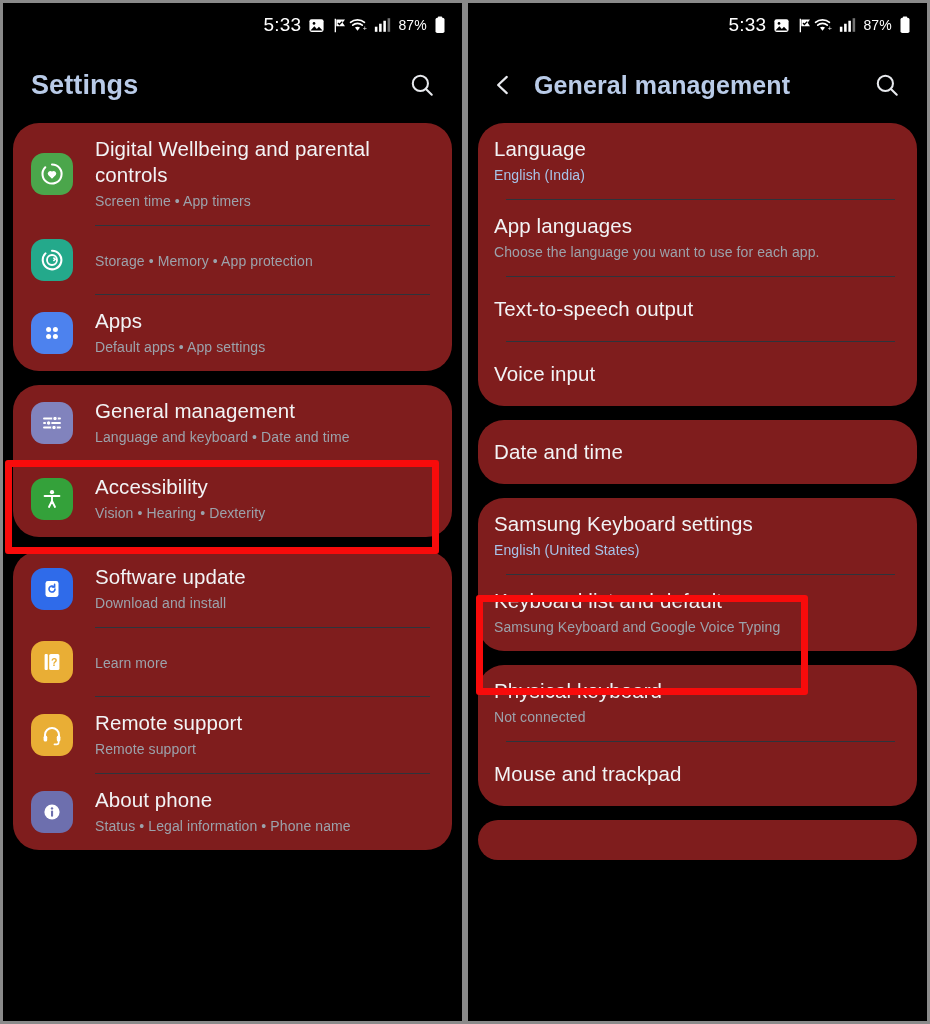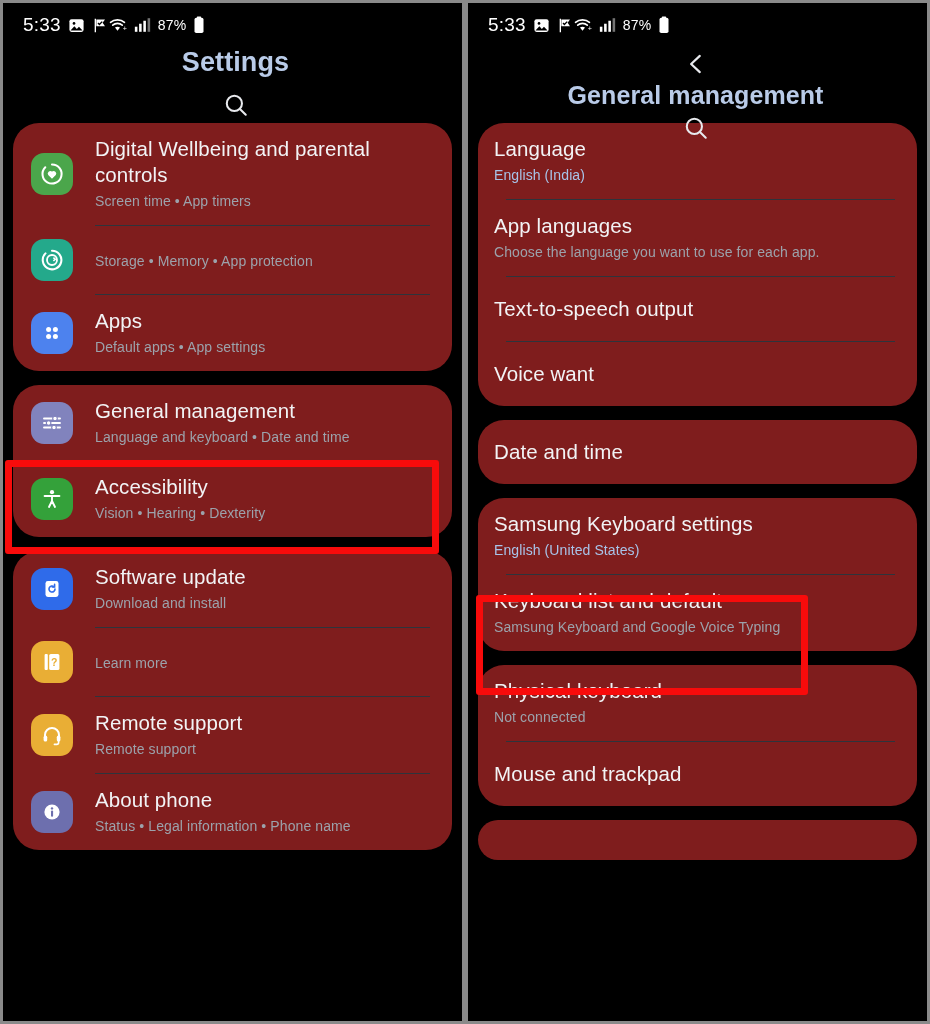--- a/index.html
+++ b/index.html
@@ -23,36 +23,36 @@
     overflow: hidden;
   }
   .phone.left  { margin-left: 3px; margin-right: 3px; }
   .phone.right { margin-left: 3px; margin-right: 3px; }
 
   
   .statusbar {
     height: 44px;
     display: flex;
     align-items: center;
-    justify-content: flex-start;
+    justify-content: flex-end;
     padding: 0 16px 0 20px;
     color: #ffffff;
   }
   .sb-left, .sb-right { display: flex; align-items: center; gap: 7px; }
   .sb-time { font-size: 19px; font-weight: 500; letter-spacing: .2px; }
   .sb-pct  { font-size: 14px; font-weight: 500; letter-spacing: .2px; }
   .sb-ico { display: inline-flex; align-items: center; }
 
   
   .appbar {
     height: 76px;
     display: flex;
     align-items: center;
     padding: 0 22px 0 28px;
-    flex-direction: column;
+    gap: 14px;
   }
   .appbar .title {
     font-size: 27px;
     font-weight: 700;
     color: #b9cbe8;
     letter-spacing: .1px;
     flex: 1;
   }
   .appbar.sub { padding-left: 18px; }
   .appbar.sub .title { font-size: 25px; }
@@ -412,21 +412,21 @@
         </div>
         <div class="sep plain"></div>
         <div class="row noicon">
           <div class="txt">
             <div class="t1">Text-to-speech output</div>
           </div>
         </div>
         <div class="sep plain"></div>
         <div class="row noicon">
           <div class="txt">
-            <div class="t1">Voice want</div>
+            <div class="t1">Voice input</div>
           </div>
         </div>
       </div>
 
       <div class="card">
         <div class="row noicon">
           <div class="txt">
             <div class="t1">Date and time</div>
           </div>
         </div>

